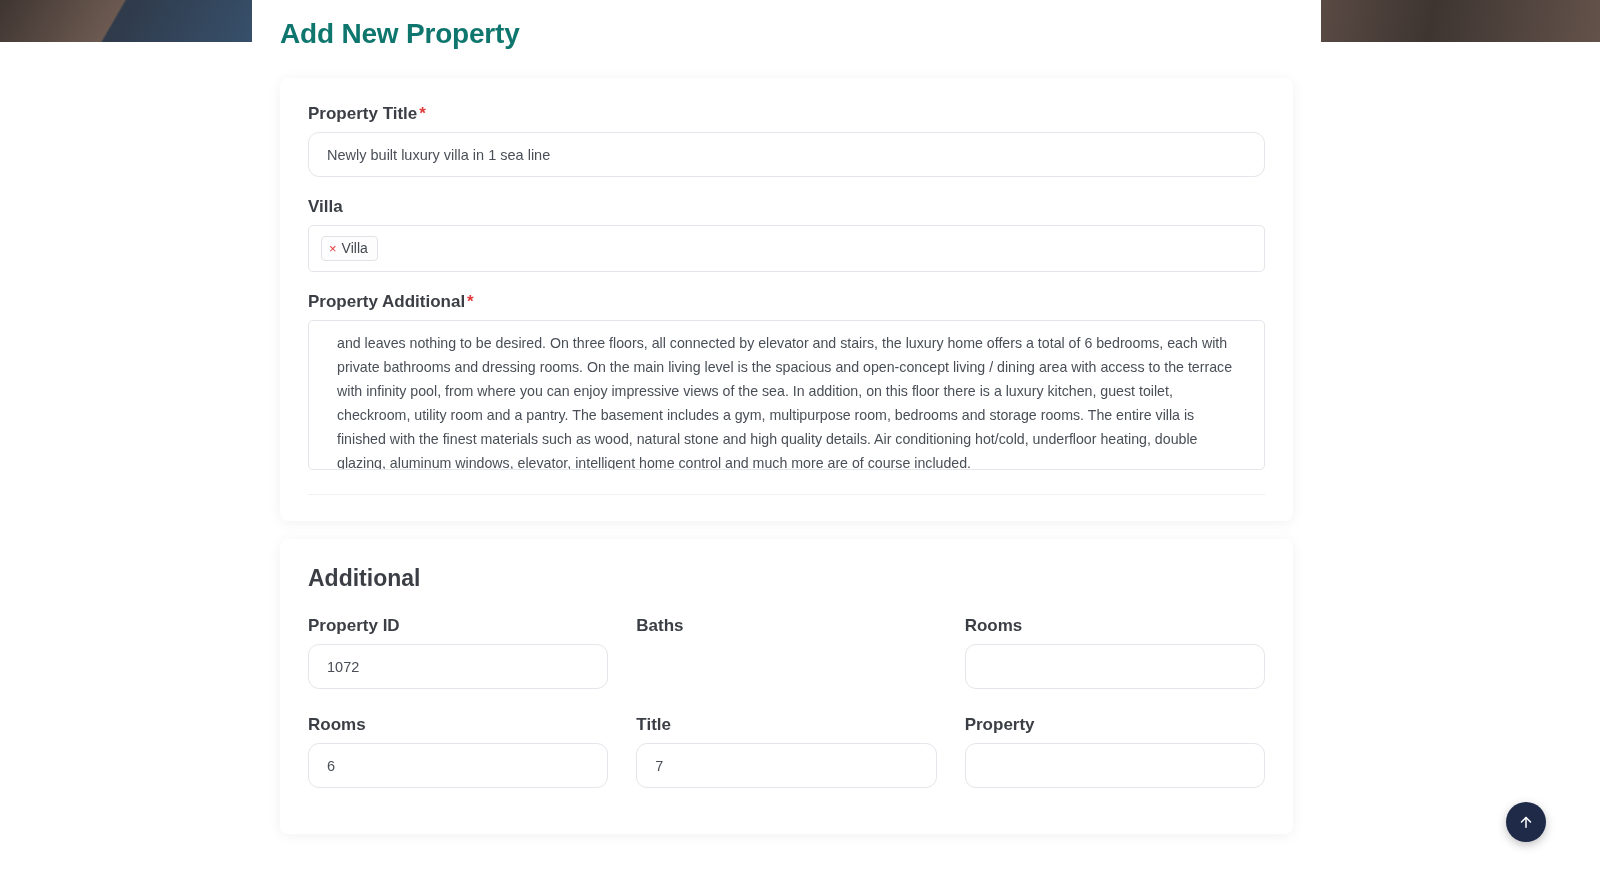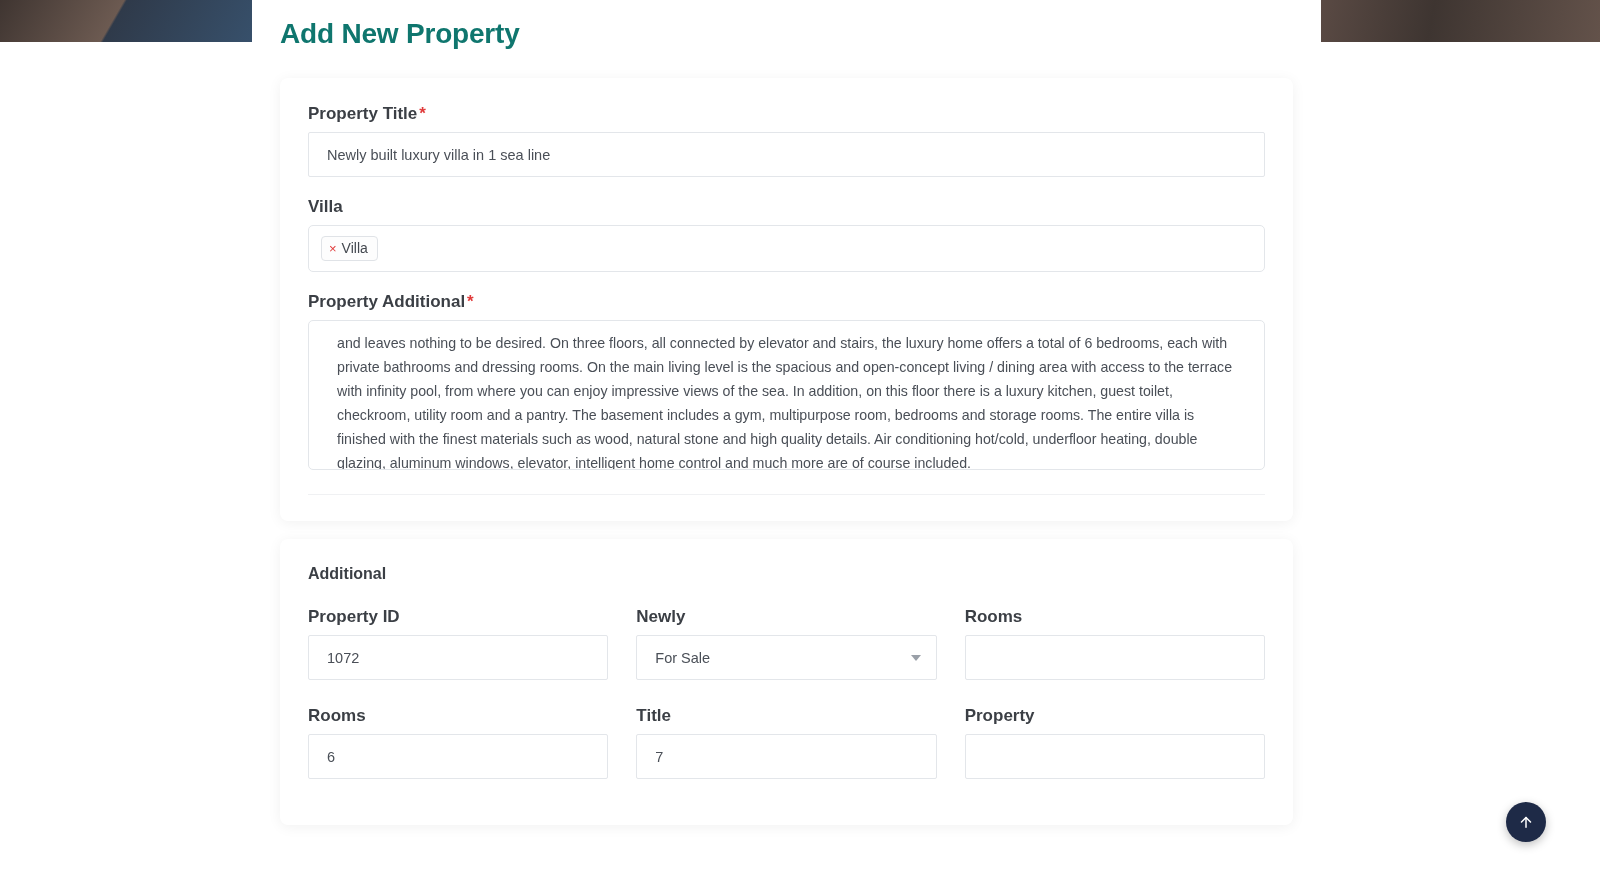--- a/index.html
+++ b/index.html
@@ -64,42 +64,42 @@
   .card {
     margin: 28px 28px 0 28px;
     background: #ffffff;
     border-radius: 8px;
     box-shadow: 0 2px 14px rgba(0,0,0,0.06);
     padding: 26px 28px 26px 28px;
   }
   .card + .card { margin-top: 18px; }
 
   .section-heading {
-    font-size: 16px;
+    font-size: 23px;
     font-weight: 700;
     color: #3b3f45;
     margin: 0 0 22px 0;
   }
 
   .field { margin-bottom: 20px; }
 
   label.fl {
     display: block;
     font-size: 17px;
     font-weight: 700;
     color: #3b3f45;
     margin-bottom: 8px;
   }
   label.fl .req { color: #e03a3a; font-weight: 700; margin-left: 2px; }
 
   .input {
     width: 100%;
     height: 45px;
     border: 1px solid #e3e6ea;
-    border-radius: 2px;
+    border-radius: 11px;
     background: #fff;
     font-size: 14.5px;
     color: #4a4f57;
     padding: 0 18px;
     line-height: 43px;
     font-family: "Liberation Sans", sans-serif;
     outline: none;
   }
   .input.empty { color: #9aa0a8; }
 
@@ -236,25 +236,21 @@
       <h2 class="section-heading">Additional</h2>
 
       <div class="grid3">
 
         <div class="field">
           <label class="fl">Property ID</label>
           <input class="input" type="text" value="1072" style="">
         </div>
 
         <div class="field">
-          <label class="fl">Newly</label>
-          <div class="select-wrap">
-            <input class="input" type="text" readonly="" value="For Sale" style="">
-            <span class="caret"></span>
-          </div>
+          <label class="fl">Baths</label>
         </div>
 
         <div class="field">
           <label class="fl">Rooms</label>
           <input class="input empty" type="text" value="" style="">
         </div>
 
         <div class="field">
           <label class="fl">Rooms</label>
           <input class="input" type="text" value="6" style="">

